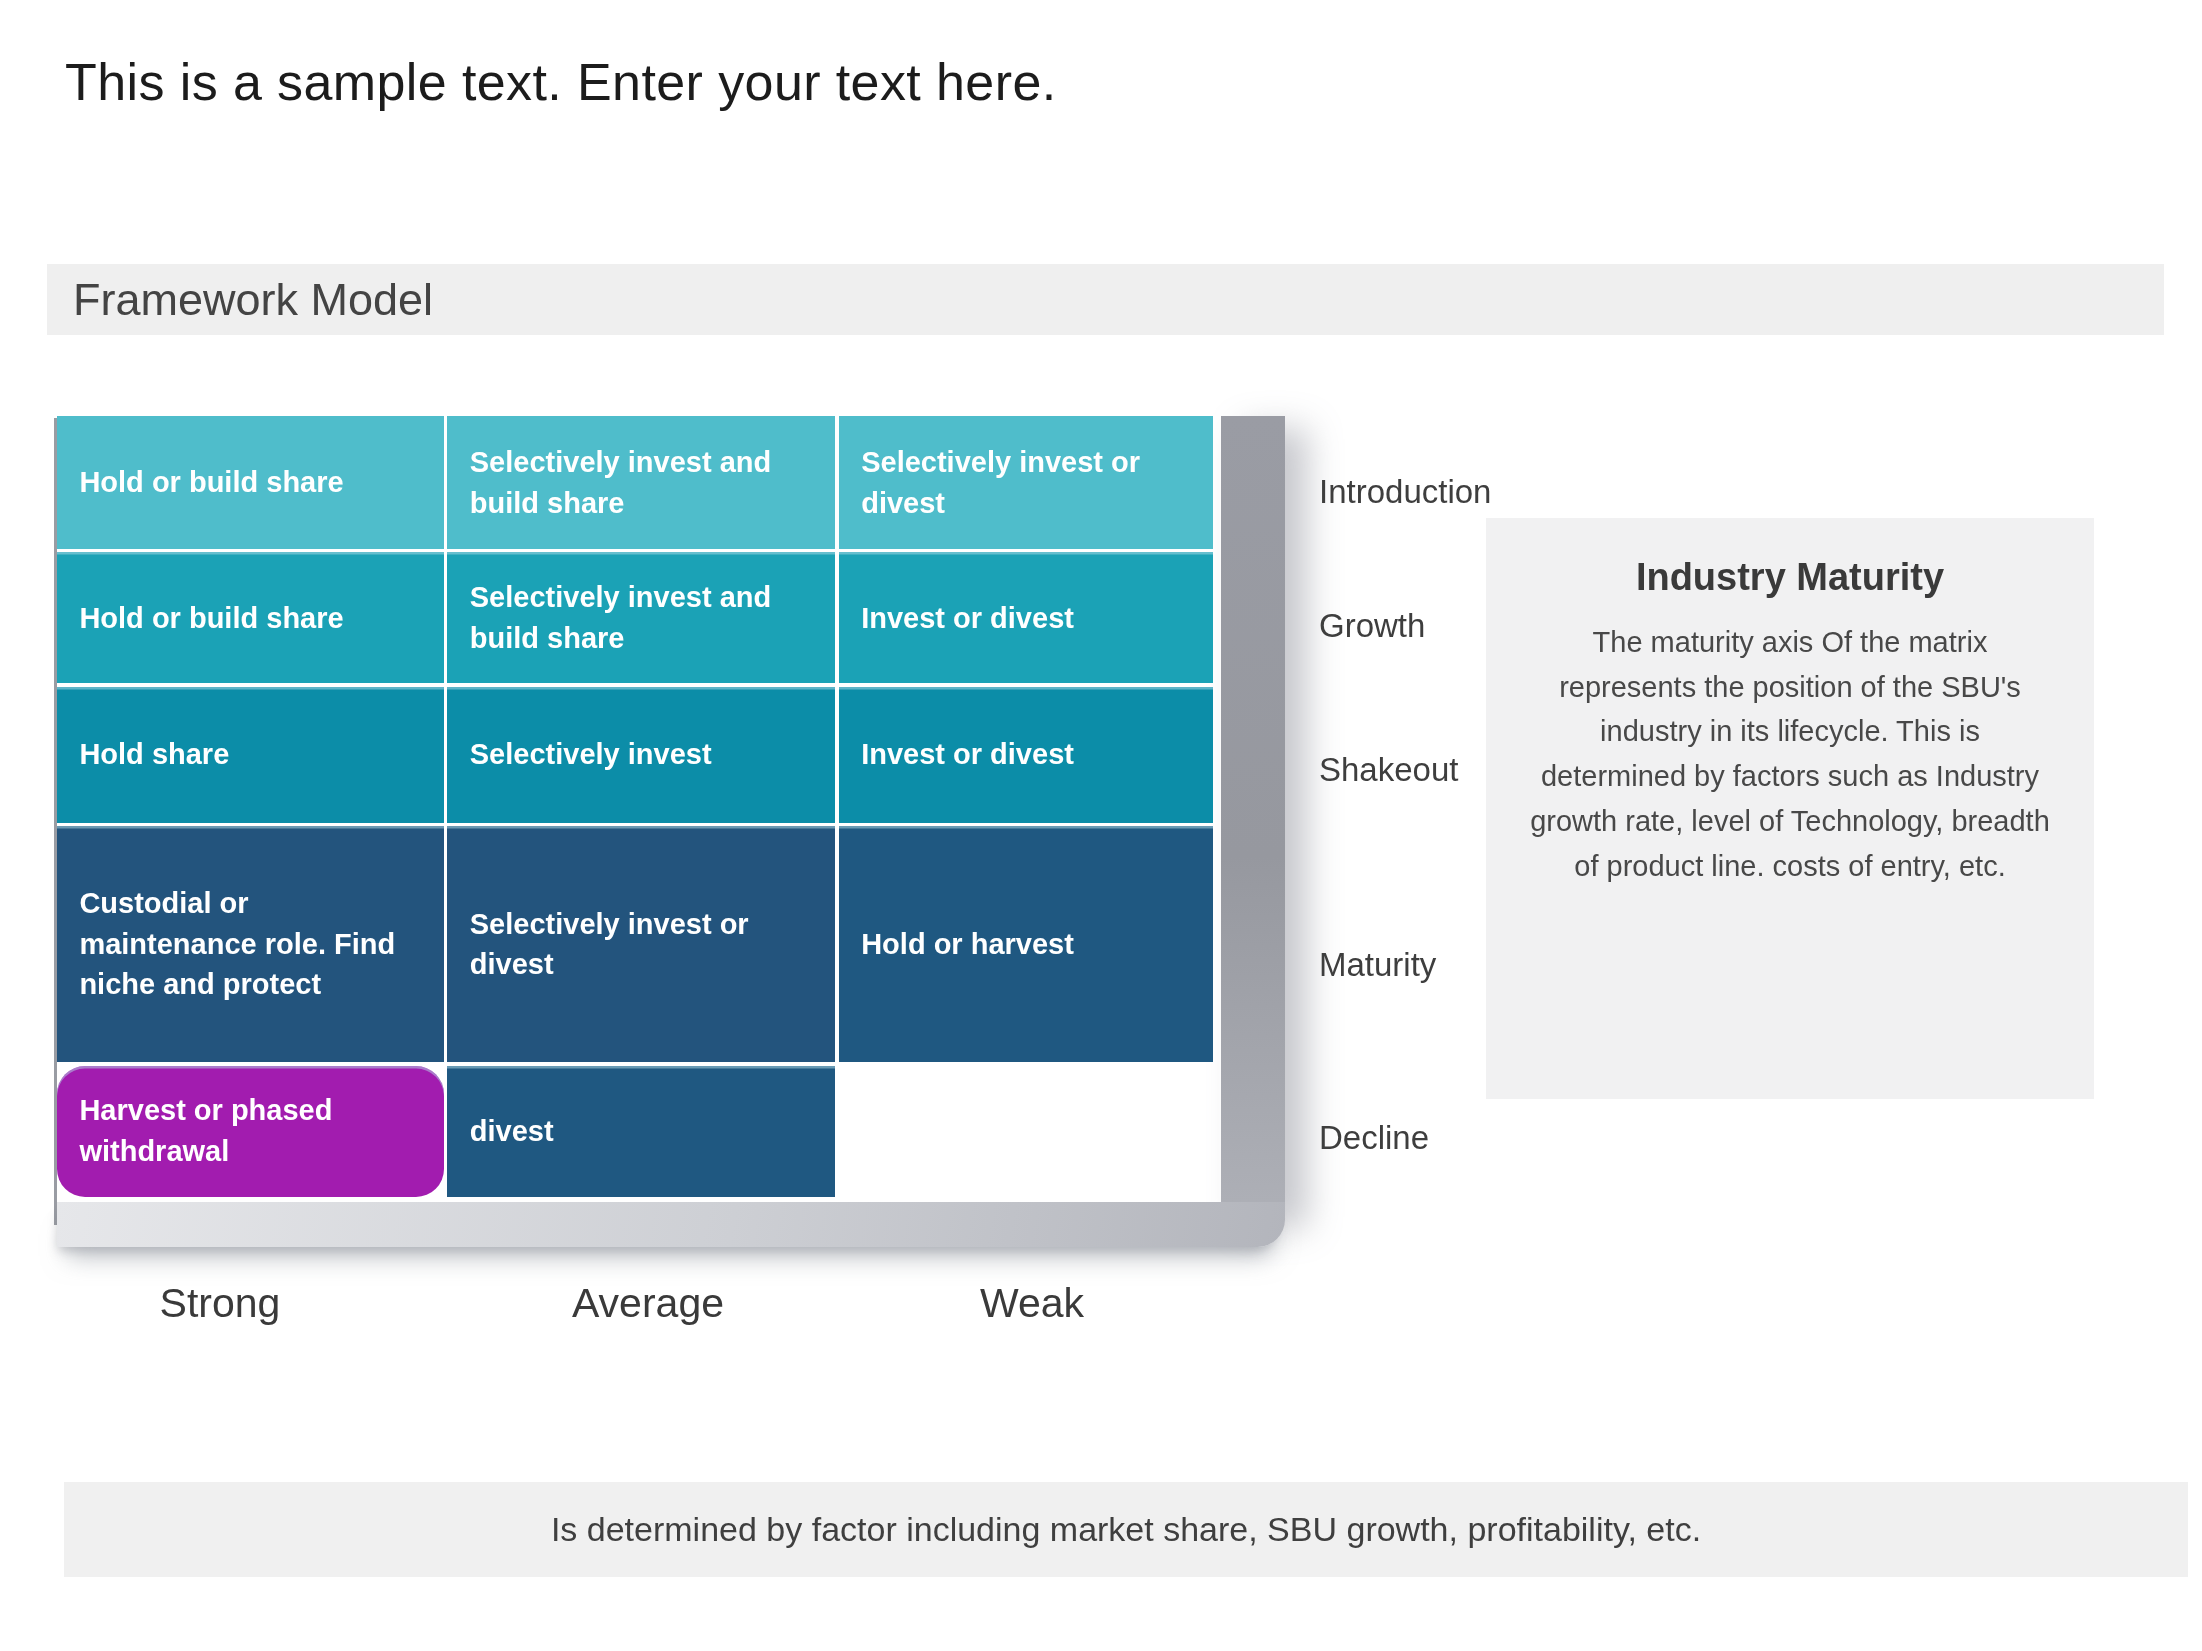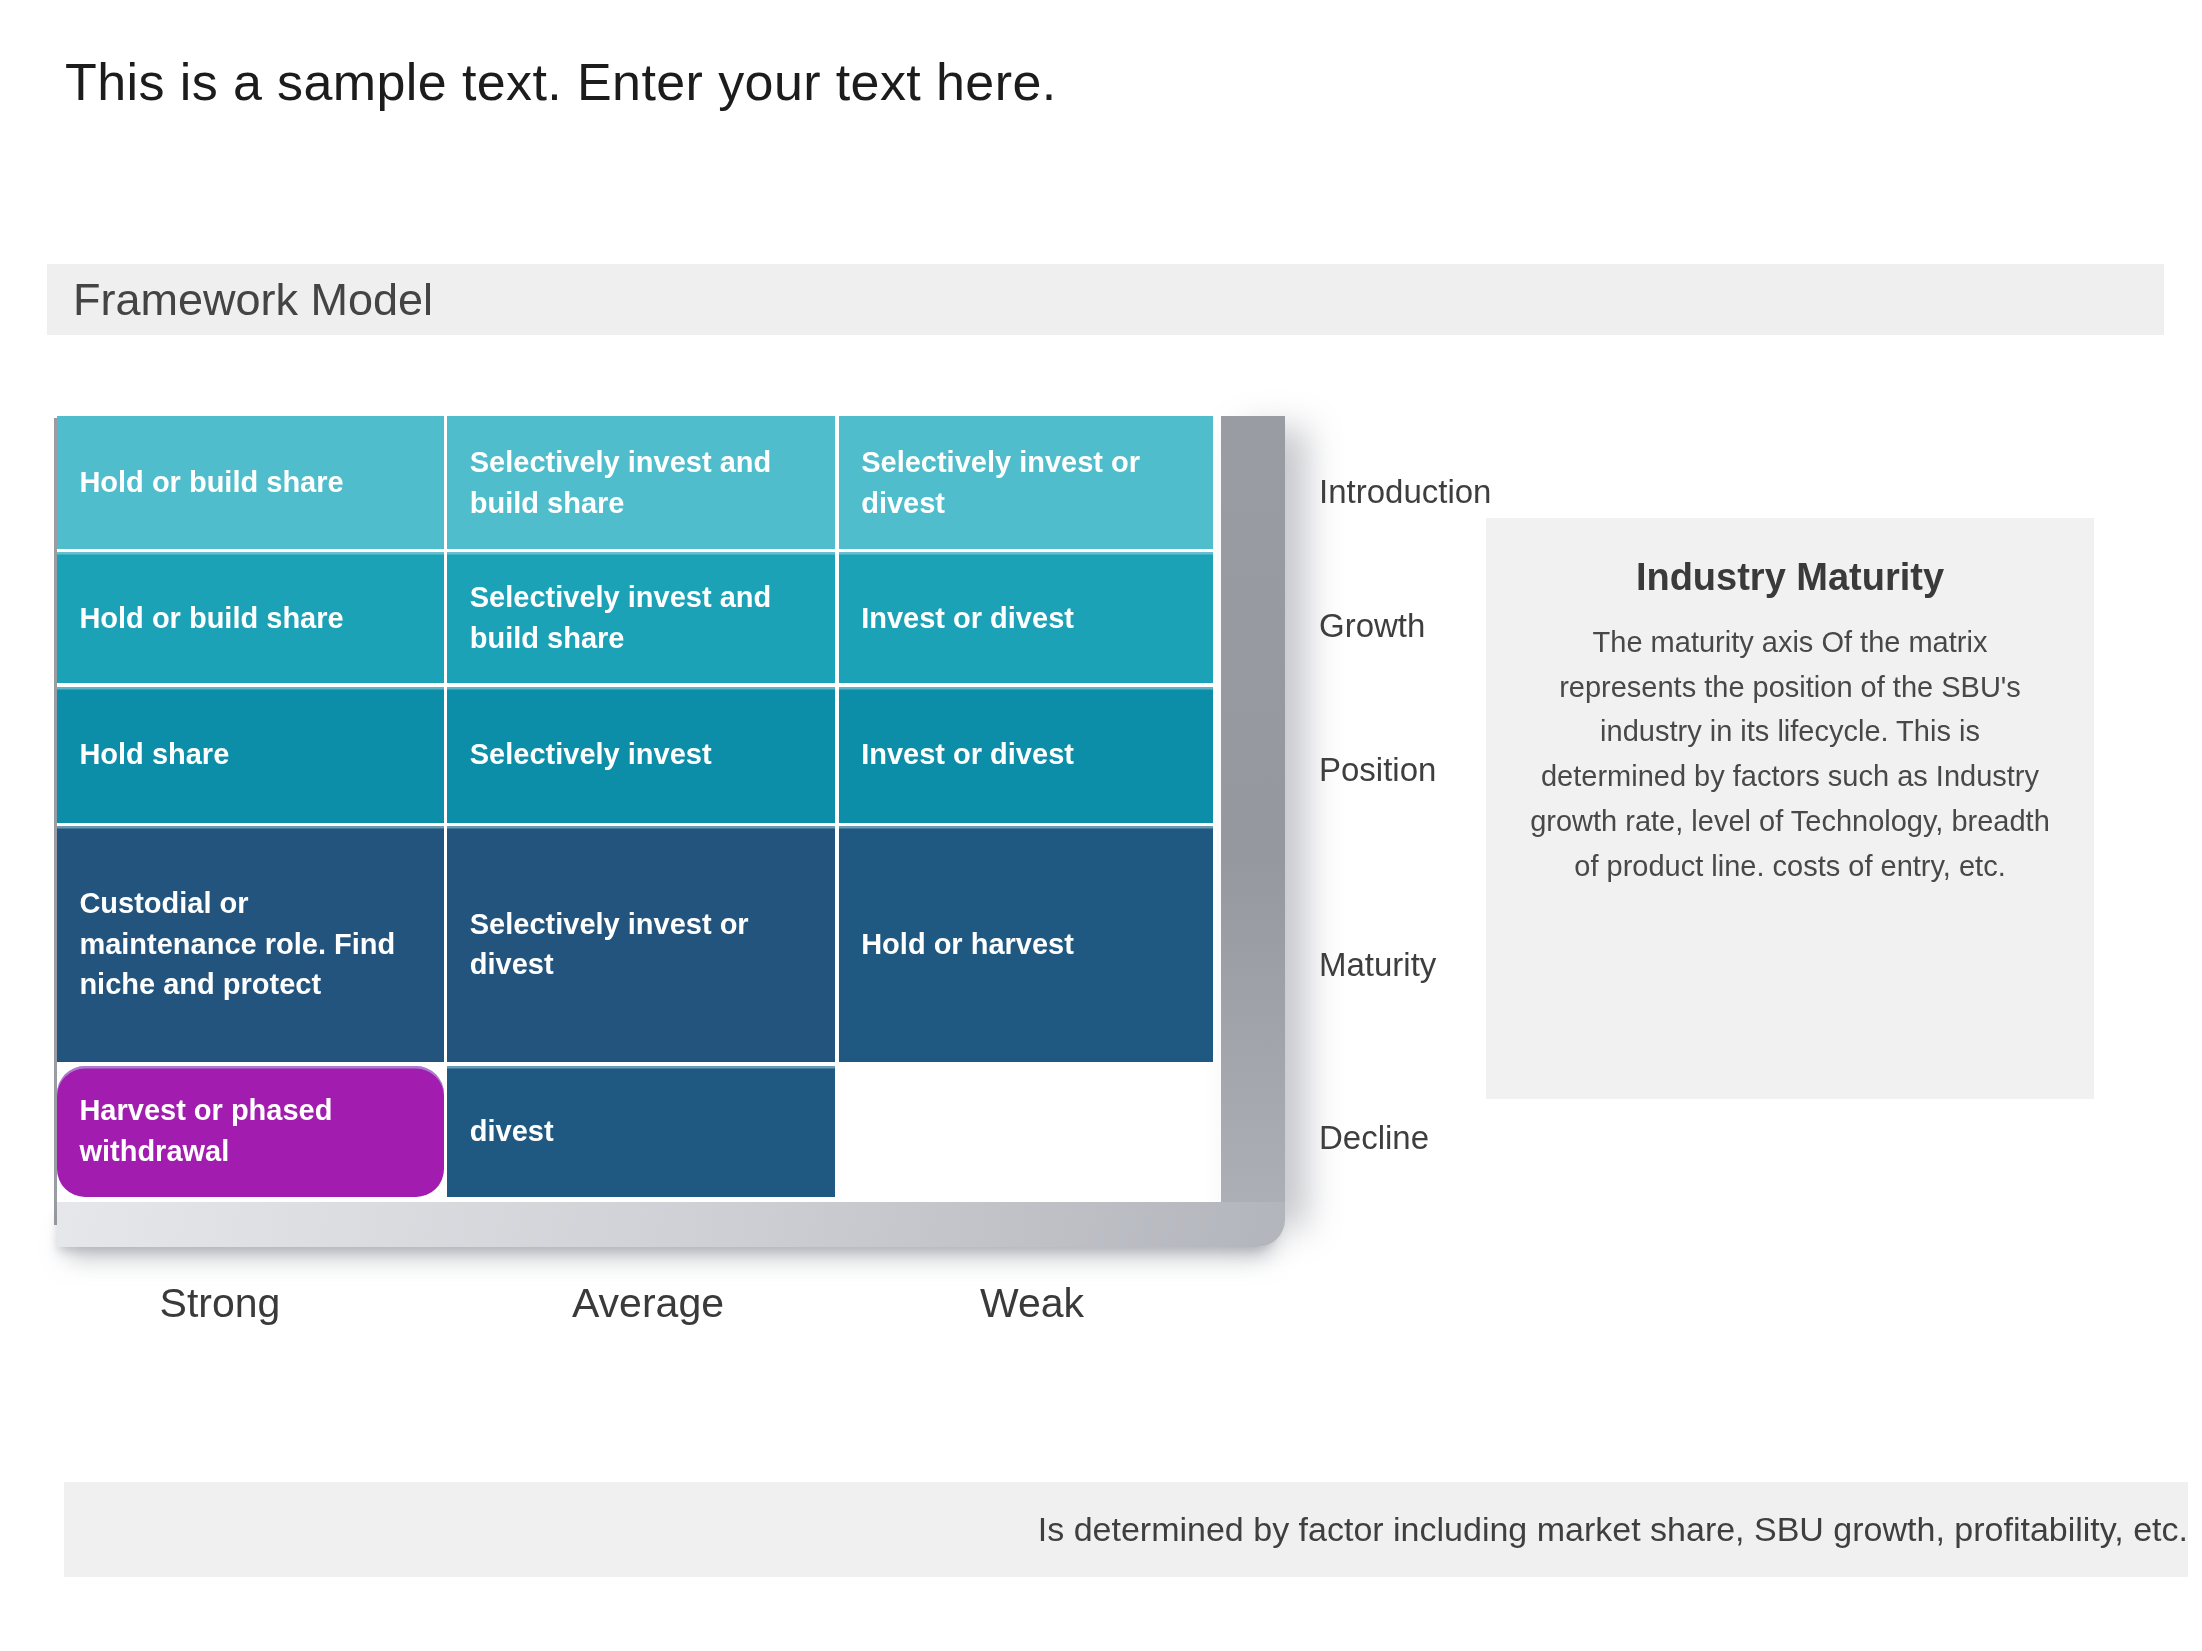--- a/index.html
+++ b/index.html
@@ -83,21 +83,21 @@
   }
 
   .comp-title {
     position: absolute; left: 64px; top: 1420px; width: 2124px;
     text-align: center; font-size: 43px; color: #3A3A3A;
   }
   .comp-bar {
     position: absolute; left: 64px; top: 1482px;
     width: 2124px; height: 95px;
     background: #F0F0F0;
-    display: flex; align-items: center; justify-content: flex-end;
+    display: flex; align-items: center; justify-content: center;
     font-size: 34px; color: #3F3F3F;
   }
 </style>
 </head>
 <body>
 
 <div class="slide">
 
   <div class="page-title">This is a sample text. Enter your text here.</div>
 
@@ -125,21 +125,21 @@
       <div class="m-cell sub" style="background-color: rgb(35, 84, 125);">Selectively invest or divest</div>
 
       <div class="m-cell sub" style="background-color: rgb(31, 88, 129);">Hold or harvest</div>
       <div class="m-cell sub" style="background-color: #a21caf; border-radius: 28px;">Harvest or phased withdrawal</div>
       <div class="m-cell sub" style="background-color: rgb(31, 88, 129);">divest</div>
     </div>
   </div>
 
   <div class="stage-label" style="top:492px">Introduction</div>
   <div class="stage-label" style="top:626px">Growth</div>
-  <div class="stage-label" style="top:770px">Position</div>
+  <div class="stage-label" style="top:770px">Shakeout</div>
   <div class="stage-label" style="top:965px">Maturity</div>
   <div class="stage-label" style="top:1138px">Decline</div>
 
   <div class="axis-label" style="left:220px;  top:1303px">Strong</div>
   <div class="axis-label" style="left:648px;  top:1303px">Average</div>
   <div class="axis-label" style="left:1032px; top:1303px">Weak</div>
 
   <div class="maturity-box">
     <div class="box-title">Industry Maturity</div>
     <p class="box-body">The maturity axis Of the matrix represents the position of the SBU's industry in its lifecycle. This is determined by factors such as Industry growth rate, level of Technology, breadth of product line. costs of entry, etc.</p>

